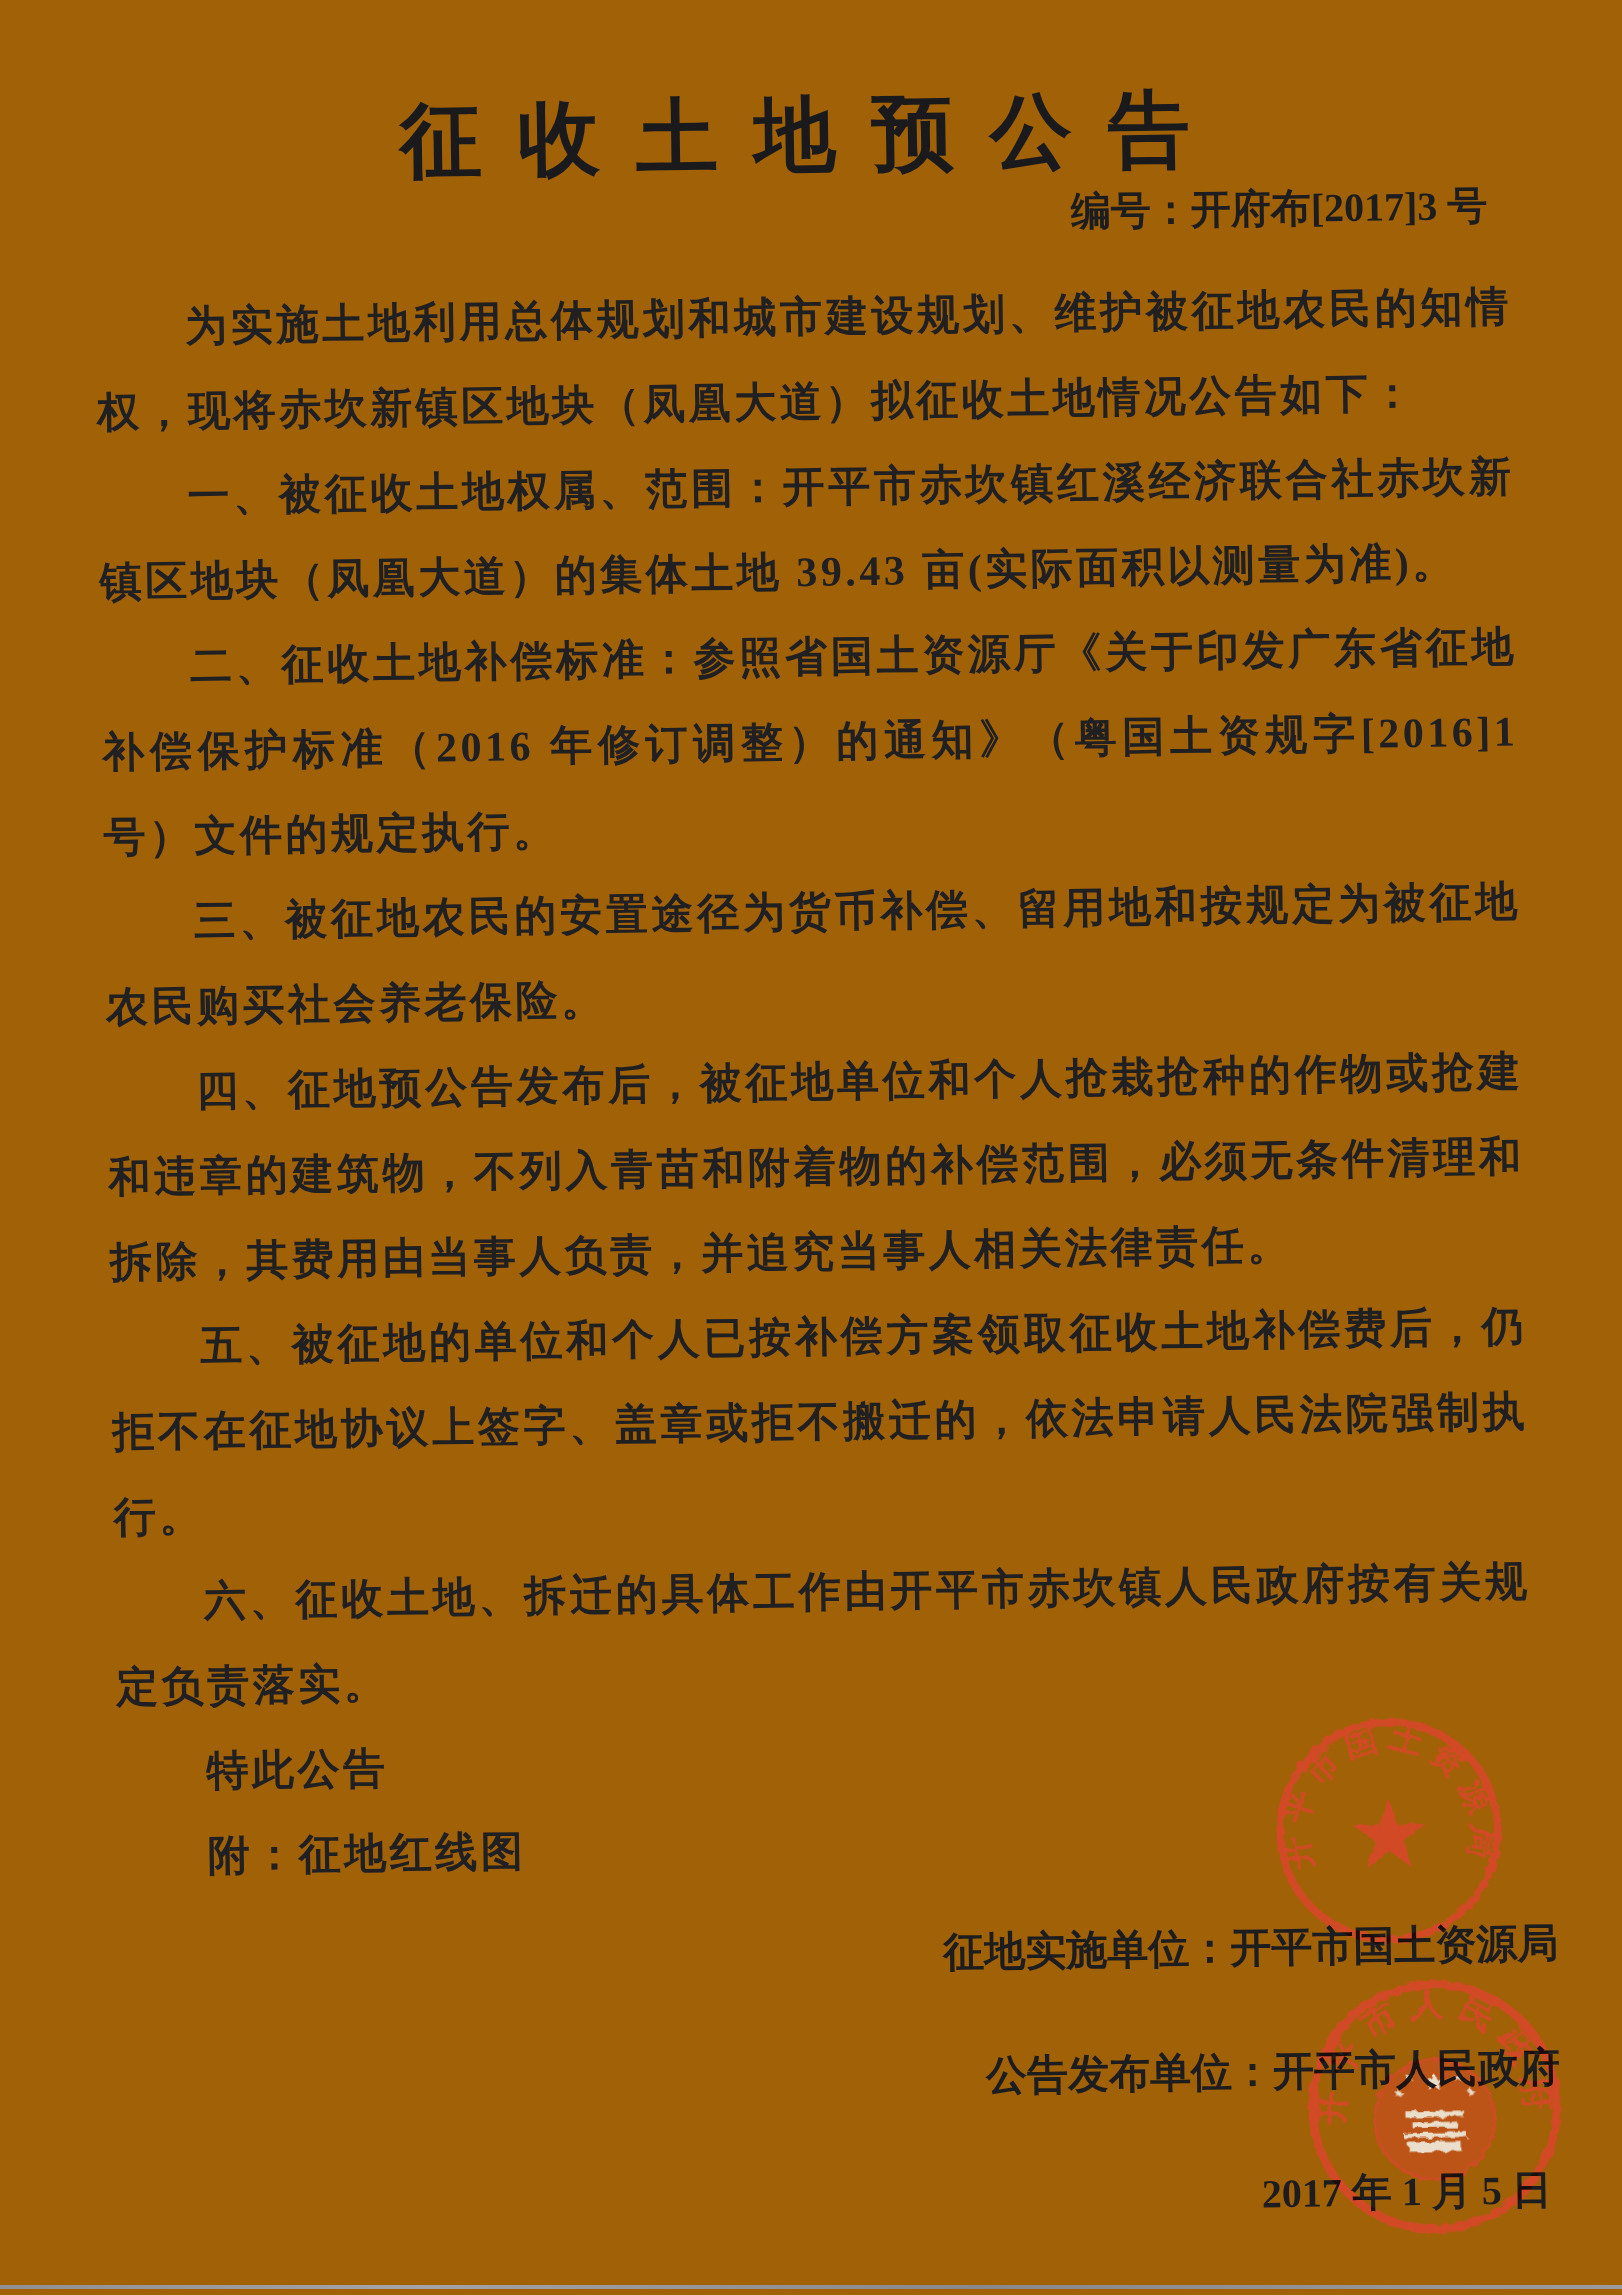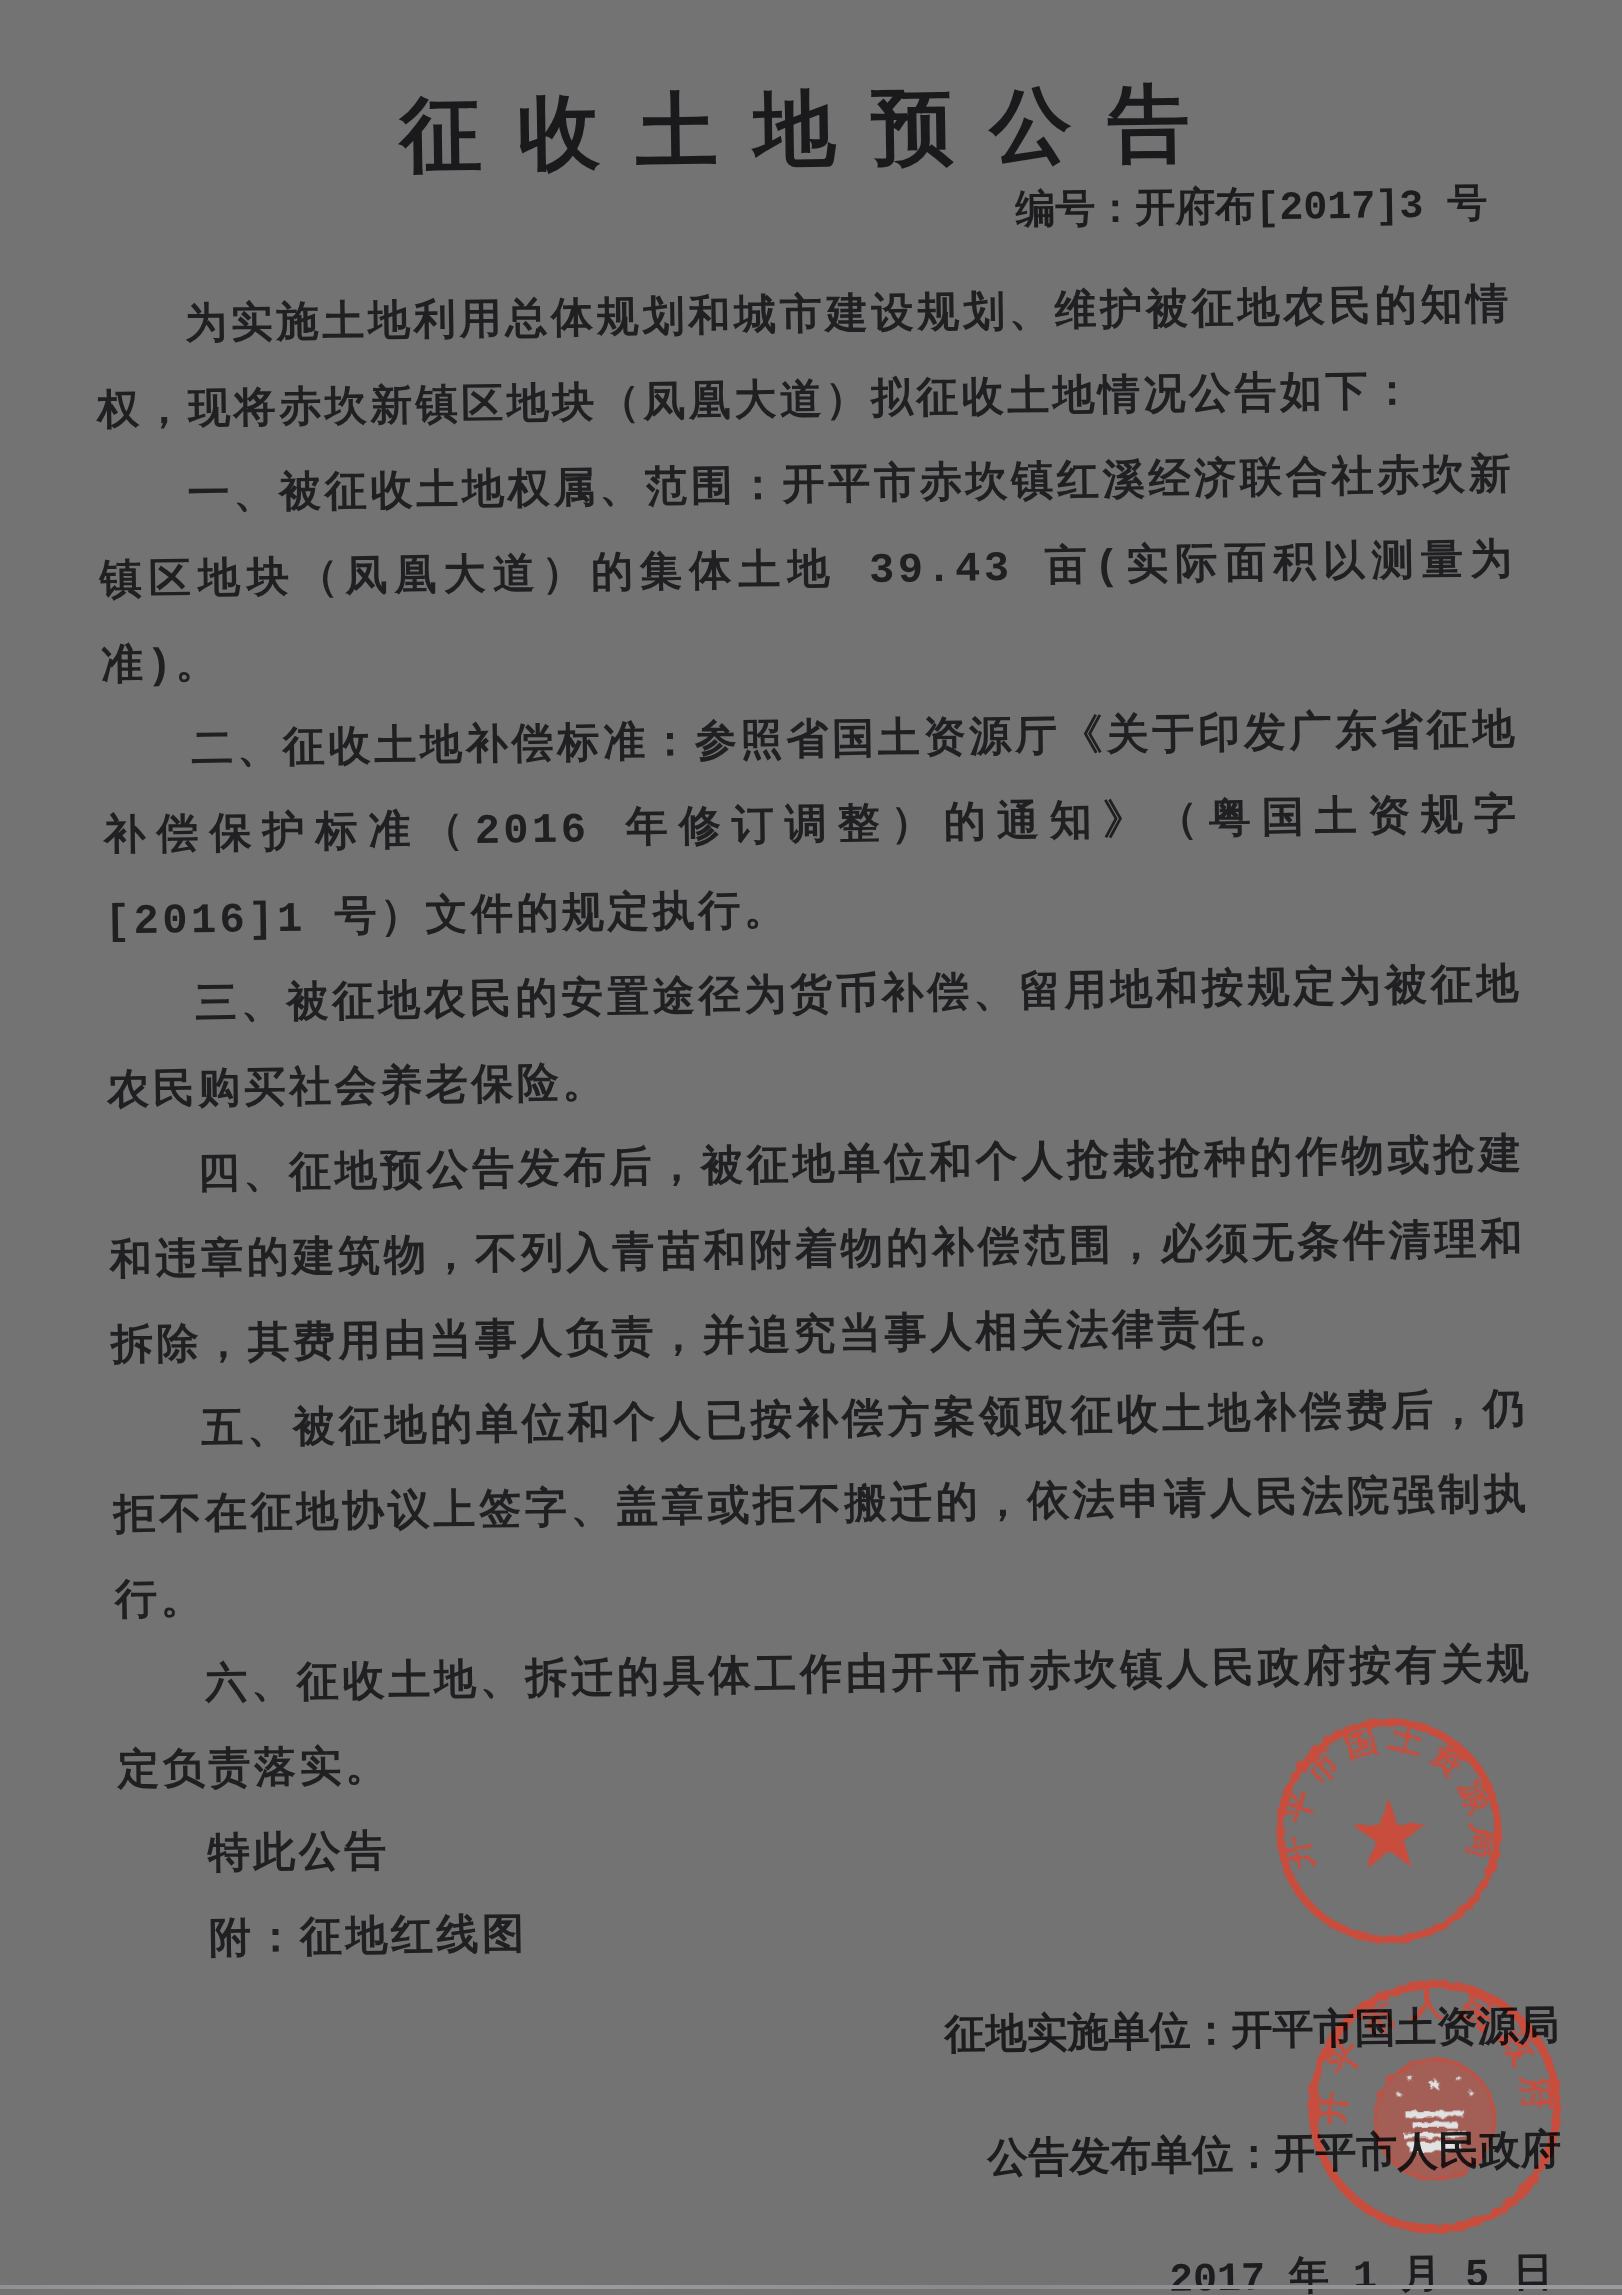--- a/index.html
+++ b/index.html
@@ -1,21 +1,21 @@
 <!DOCTYPE html>
 <html style="font-size:11px"><head>
 <meta charset="utf-8">
 <style>
   html,body{margin:0;padding:0;background:#ffffff;}
   .page{
     position:relative;
     width:1623px;height:2295px;
-    background:#737373;
+    background:#a16207;
     overflow:hidden;
-    font-family:Liberation Mono, monospace;
+    font-family:Liberation Serif, serif;
   }
   .rotor{
     position:absolute;left:0;top:0;width:100%;height:100%;
     transform:rotate(-0.85deg);
     transform-origin:50% 55%;
   }
   .doc-flow{position:relative;z-index:2;}
   .title{
     margin:89px 0 0 0;
     text-align:center;

